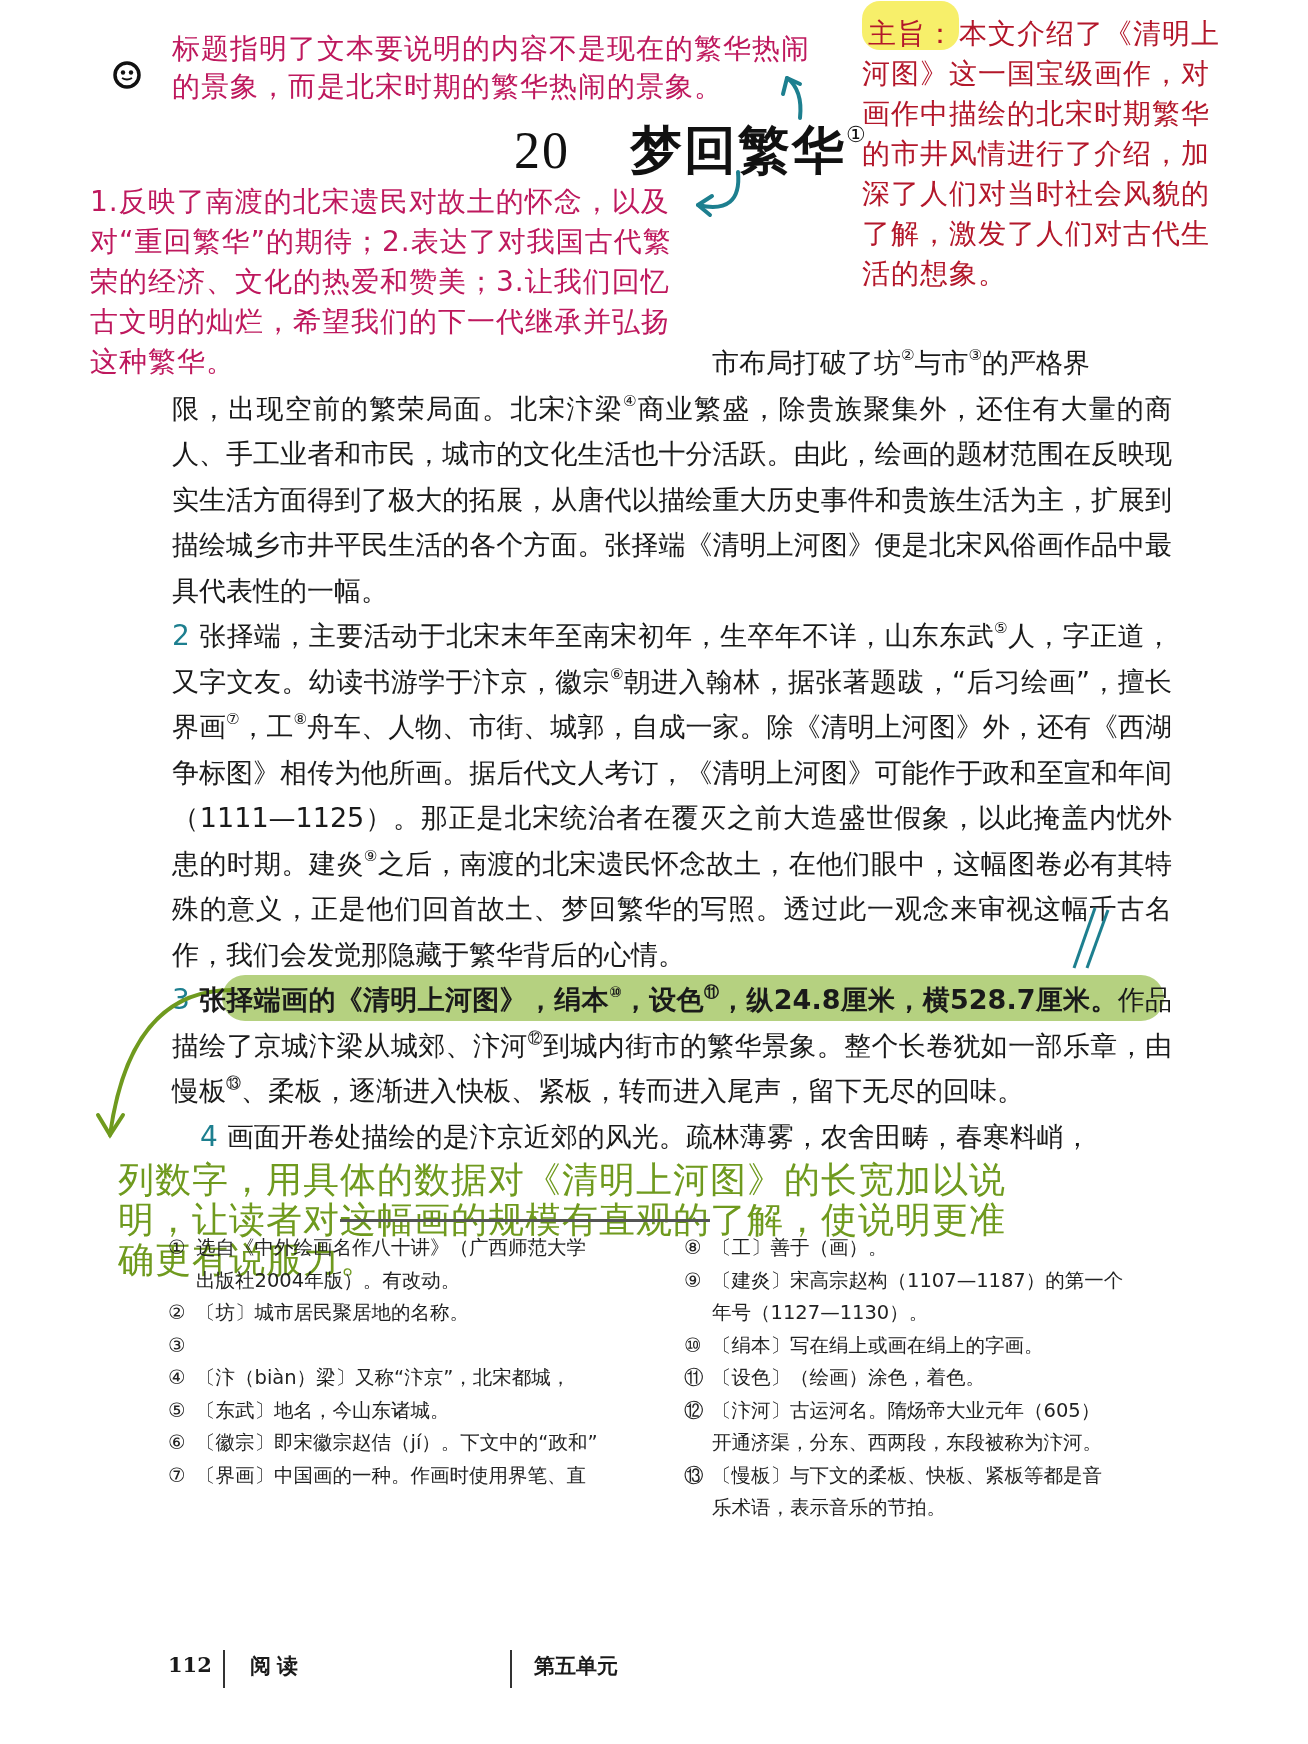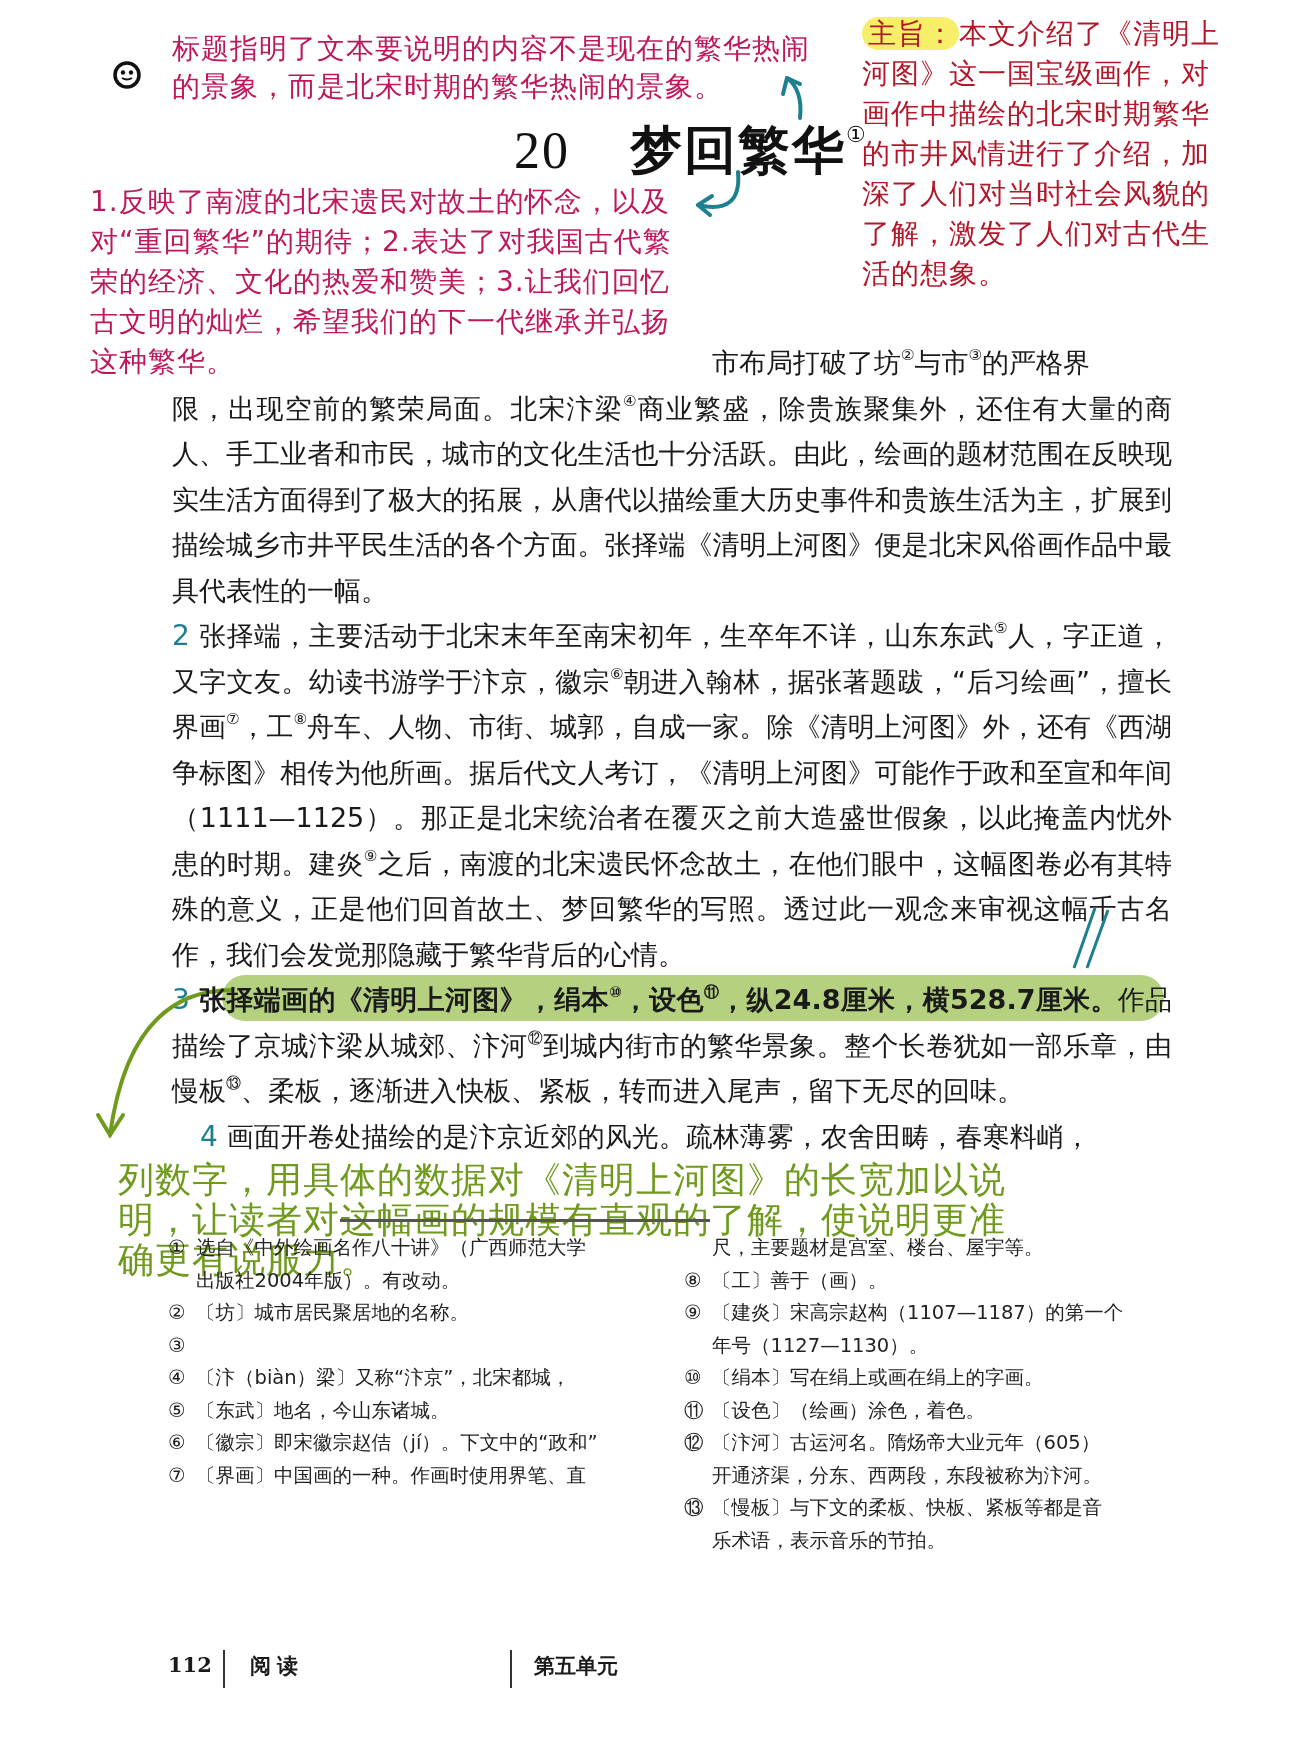--- a/index.html
+++ b/index.html
@@ -40,21 +40,21 @@
 
   #theme-note {
     left: 862px; top: 14px;
     width: 360px;
     font-size: 28px;
     line-height: 40px;
   }
   #theme-label {
     background: #f7ef6a;
     border-radius: 18px;
-    padding: 0 4px 0 6px;
+    padding: 16px 4px 0 6px;
     color: #b3172a;
     margin-top: 32px;
   }
 
   #lesson-title {
     left: 514px; top: 116px;
     font-size: 52px;
     font-weight: bold;
     letter-spacing: 2px;
     color: #111;
@@ -214,21 +214,20 @@
       <span class="mark">⑥</span>
       <span>〔徽宗〕即宋徽宗赵佶（jí）。下文中的“政和”</span>
     </div>
   <div class="fn">
       <span class="mark">⑦</span>
       <span>〔界画〕中国画的一种。作画时使用界笔、直</span>
     </div>
 </div>
 
 <div id="fn-right" class="abs footnotes">
-  <div class="fn-cont">尺，主要题材是宫室、楼台、屋宇等。</div>
   <div class="fn">
       <span class="mark">⑧</span>
       <span>〔工〕善于（画）。</span>
     </div>
   <div class="fn">
       <span class="mark">⑨</span>
       <span>〔建炎〕宋高宗赵构（1107—1187）的第一个</span>
     </div>
   <div class="fn-cont">年号（1127—1130）。</div>
   <div class="fn">

